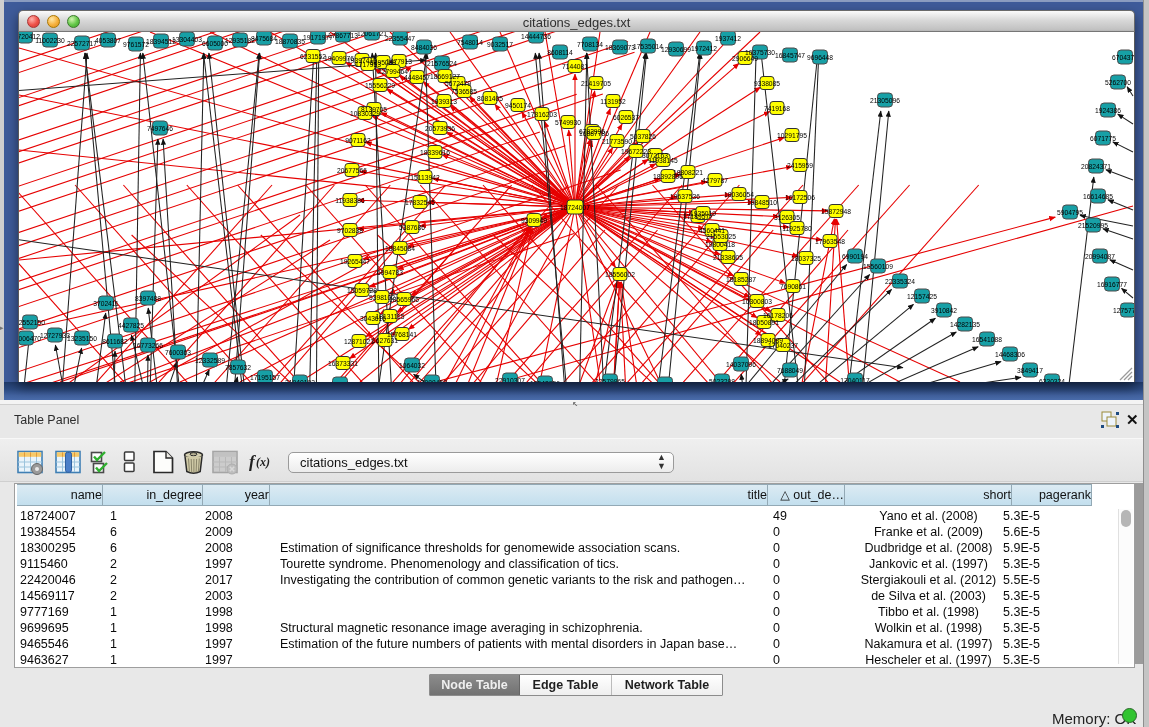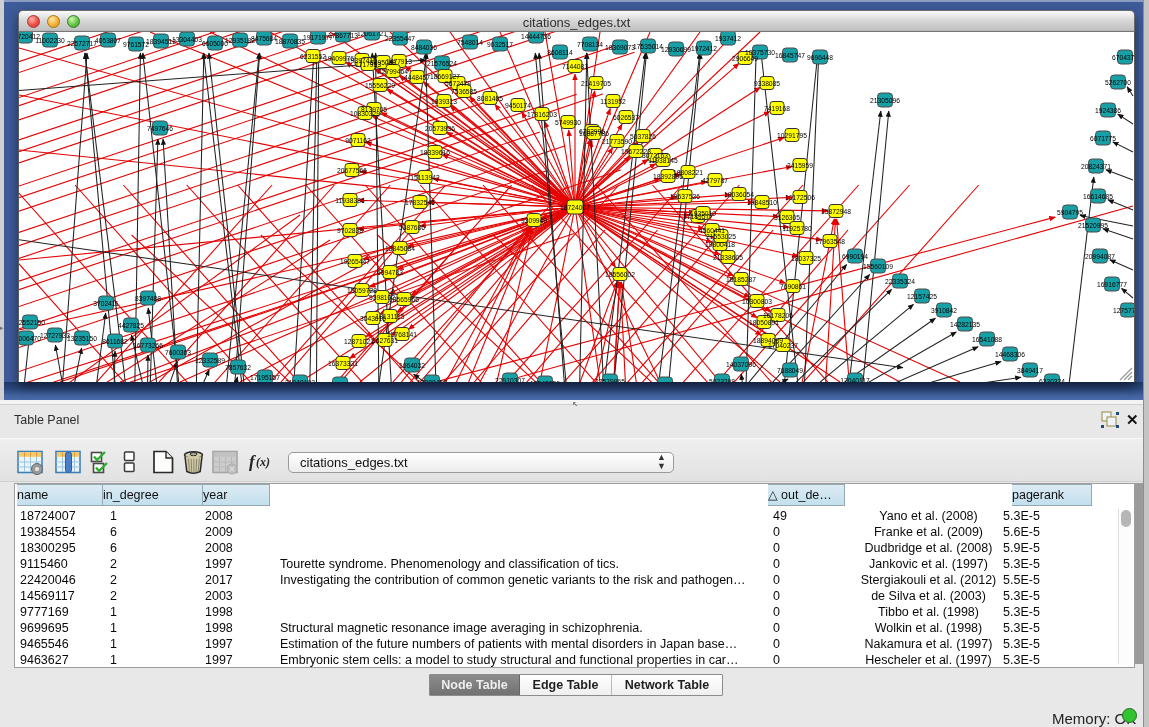--- a/index.html
+++ b/index.html
@@ -29,21 +29,21 @@
 #panel{position:absolute;left:0;top:406px;width:1149px;height:321px;background:#e8e8e8}
 #ptitle{position:absolute;left:14px;top:7px;font-size:12.5px;color:#2d2d2d}
 #pclose{position:absolute;left:1126px;top:5px;font-size:15px;font-weight:bold;color:#111}
 #pfloat{position:absolute;left:1101px;top:5px}
 #toolbar{position:absolute;left:0;top:32px;width:1149px;height:44px;background:linear-gradient(#efefef,#e2e2e2);border-top:1px solid #f8f8f8;border-bottom:1px solid #cfcfcf}
 .ic{position:absolute;top:11px}
 #dd{position:absolute;left:288px;top:13px;width:386px;height:21px;background:linear-gradient(#fff,#ececec);border:1px solid #9a9a9a;border-radius:5px;font-size:13px;color:#111;line-height:19px;padding-left:11px}
 #dd .ud{position:absolute;right:7px;top:0;font-size:9px;color:#333;line-height:9px;text-align:center}
 
 #tbl{position:absolute;left:14px;top:483px;width:1121px;height:185px;background:#fff;border:1px solid #9e9e9e}
-.th{position:absolute;top:484px;height:22px;background:linear-gradient(#dcebf3,#c3dfee);border:1px solid #93a9b5;border-left:none;font-size:12.5px;color:#111;text-align:left;line-height:21px}
+.th{position:absolute;top:484px;height:22px;background:linear-gradient(#dcebf3,#c3dfee);border:1px solid #93a9b5;border-left:none;font-size:12.5px;color:#111;text-align:right;line-height:21px}
 .th:first-of-type{border-left:1px solid #93a9b5}
 .tr{position:absolute;left:14px;width:1104px;height:16px;font-size:12.5px;color:#0a0a0a;white-space:nowrap}
 .tr span{position:absolute;top:0}
 .c1{left:6px}.c2{left:96px}.c3{left:191px}.c4{left:266px}.c5{left:759px}
 .c6{left:831px;width:167px;text-align:center}.c7{left:989px}
 
 #sb{position:absolute;left:1118px;top:509px;width:15px;height:155px;background:#fcfcfc;border-left:1px solid #e0e0e0}
 #sbt{position:absolute;left:1120.5px;top:510px;width:10px;height:17px;background:#b6b6b6;border-radius:5px}
 
 #seg{position:absolute;left:429px;top:674px;height:22px;border:1px solid #8c8c8c;border-radius:1px;background:linear-gradient(#fff,#efefef);overflow:hidden}
@@ -771,21 +771,23 @@
           <text x="1" y="17" font-size="17" font-style="italic" font-family="Liberation Serif,serif" fill="#222" font-weight="bold">f</text>
           <text x="8" y="16" font-size="12" font-style="italic" font-family="Liberation Serif,serif" fill="#222" font-weight="bold">(x)</text>
         </svg>
         <div id="dd">citations_edges.txt<span class="ud">▲<br>▼</span></div>
       </div>
   </div>
   <div id="tbl"></div>
   <div class="th" style="left:17px;width:86px">name</div>
 <div class="th" style="left:103px;width:100px">in_degree</div>
 <div class="th" style="left:203px;width:67px">year</div>
+<div class="th" style="left:270px;width:498px">title</div>
 <div class="th" style="left:768px;width:77px">△ out_de…</div>
+<div class="th" style="left:845px;width:167px">short</div>
 <div class="th" style="left:1012px;width:80px">pagerank</div>
   <div class="tr" style="top:509px">
       <span class="c1">18724007</span>
       <span class="c2">1</span>
       <span class="c3">2008</span>
       <span class="c5">49</span>
       <span class="c6">Yano et al. (2008)</span>
       <span class="c7">5.3E-5</span>
     </div>
 <div class="tr" style="top:525px">
@@ -793,20 +795,21 @@
       <span class="c2">6</span>
       <span class="c3">2009</span>
       <span class="c5">0</span>
       <span class="c6">Franke et al. (2009)</span>
       <span class="c7">5.6E-5</span>
     </div>
 <div class="tr" style="top:541px">
       <span class="c1">18300295</span>
       <span class="c2">6</span>
       <span class="c3">2008</span>
+      <span class="c4">Estimation of significance thresholds for genomewide association scans.</span>
       <span class="c5">0</span>
       <span class="c6">Dudbridge et al. (2008)</span>
       <span class="c7">5.9E-5</span>
     </div>
 <div class="tr" style="top:557px">
       <span class="c1">9115460</span>
       <span class="c2">2</span>
       <span class="c3">1997</span>
       <span class="c4">Tourette syndrome. Phenomenology and classification of tics.</span>
       <span class="c5">0</span>
@@ -853,21 +856,20 @@
       <span class="c3">1997</span>
       <span class="c4">Estimation of the future numbers of patients with mental disorders in Japan base…</span>
       <span class="c5">0</span>
       <span class="c6">Nakamura et al. (1997)</span>
       <span class="c7">5.3E-5</span>
     </div>
 <div class="tr" style="top:653px">
       <span class="c1">9463627</span>
       <span class="c2">1</span>
       <span class="c3">1997</span>
-      <span class="c4">Embryonic stem cells: a model to study structural and functional properties in car…</span>
       <span class="c5">0</span>
       <span class="c6">Hescheler et al. (1997)</span>
       <span class="c7">5.3E-5</span>
     </div>
   <div id="sb"></div>
     <div id="sbt"></div>
   <div id="seg"><span class="sel" style="width:90px">Node Table</span><span class="mid" style="width:92px">Edge Table</span><span style="width:110px">Network Table</span></div>
   <div id="mem">Memory: OK</div>
     <div id="memdot"></div>
   <div id="redge"></div>

